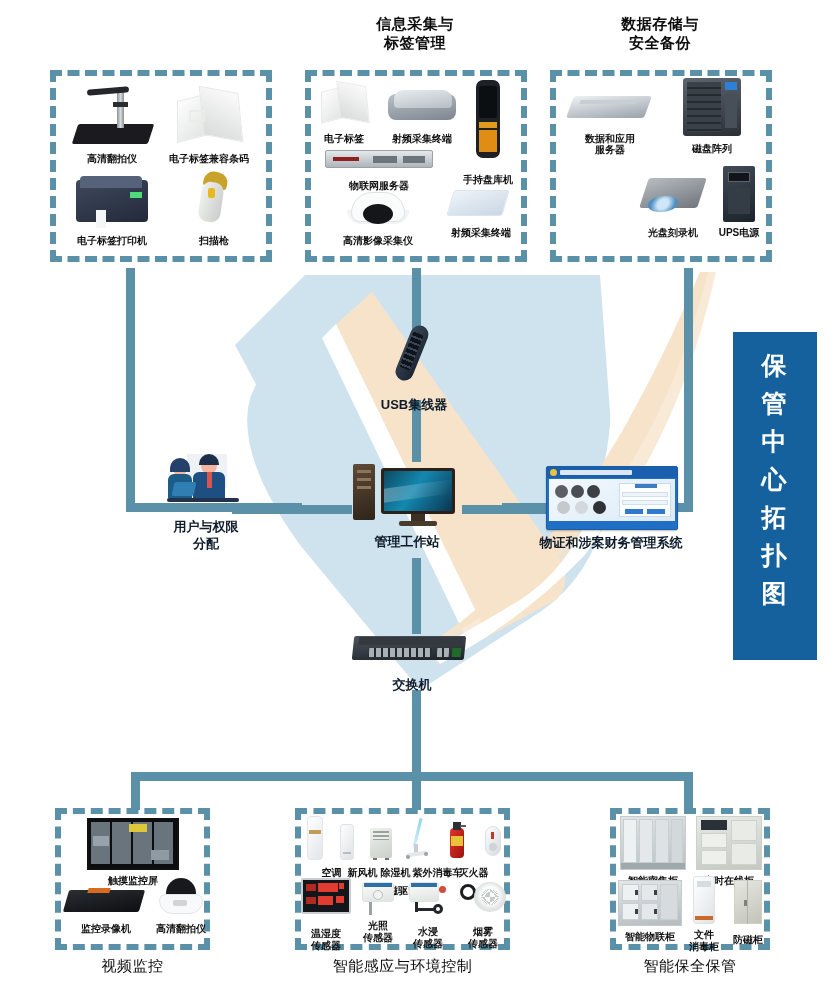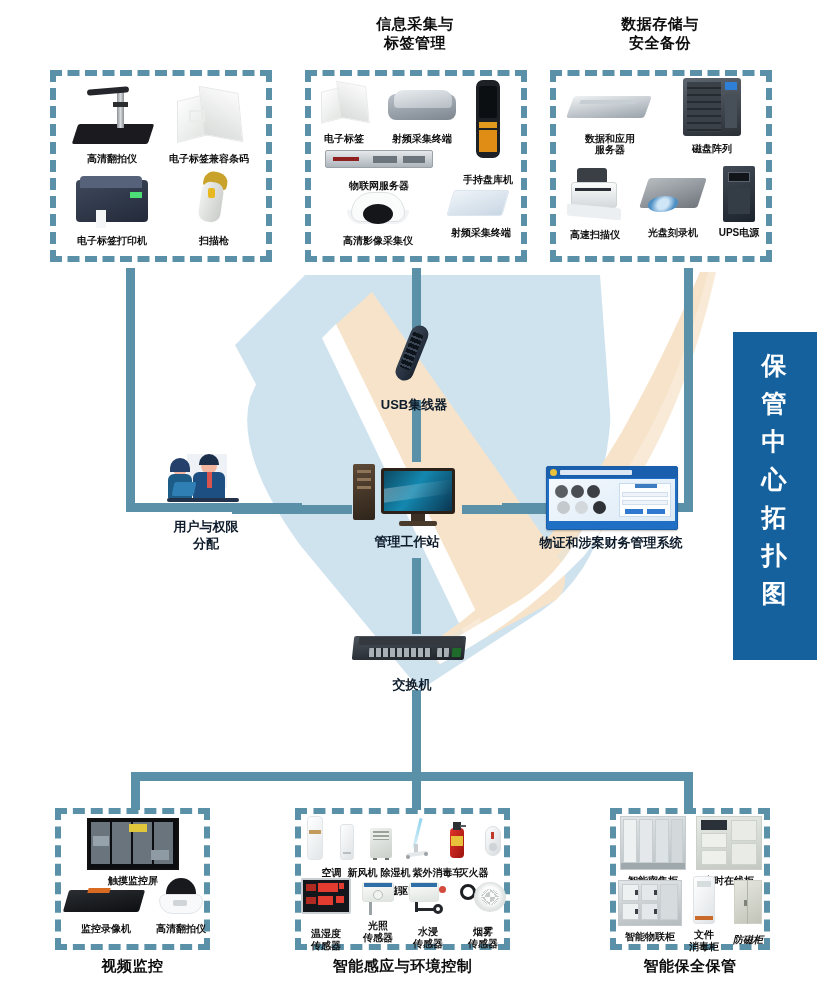--- a/index.html
+++ b/index.html
@@ -37,21 +37,21 @@
     text-align:center;
     font-weight:bold;
     font-size:15px;
     line-height:19px;
     color:#0d0d0d;
     letter-spacing:0.5px;
   }
   .group-caption{
     position:absolute;
     text-align:center;
-    font-weight:bold;
+    font-weight:normal;
     font-size:15px;
     color:#0d0d0d;
     letter-spacing:0.5px;
   }
 
   
   .device{
     position:absolute;
     text-align:center;
   }
@@ -269,29 +269,20 @@
   <div class="device" style="left:660px;top:76px;width:104px;">
     <span class="art dev-art" style="width:66px;height:62px;">
       <span class="bx" style="left:4px;top:2px;width:58px;height:58px;background:linear-gradient(170deg,#5c646d,#2b3037);border-radius:3px;"></span>
       <span class="bx" style="left:8px;top:6px;width:34px;height:50px;background:repeating-linear-gradient(180deg,#3a4149 0 5px,#262b31 5px 7px);"></span>
       <span class="bx" style="left:46px;top:6px;width:12px;height:8px;background:#2e7fd6;"></span>
       <span class="bx" style="left:46px;top:18px;width:12px;height:34px;background:#474f58;"></span>
     </span>
     <span class="dev-label">磁盘阵列</span>
   </div>
 
-  <div class="device" style="left:556px;top:168px;width:78px;">
-    <span class="art dev-art" style="width:56px;height:56px;">
-      <span class="bx" style="left:10px;top:0;width:30px;height:16px;background:#3a3f45;border-radius:3px 3px 0 0;"></span>
-      <span class="bx" style="left:4px;top:14px;width:46px;height:26px;background:linear-gradient(180deg,#fbfcfc,#d5d9dc);border-radius:3px;border:1px solid #cfd4d7;"></span>
-      <span class="bx" style="left:0;top:38px;width:54px;height:12px;background:#eceff1;border-radius:2px;transform:skewY(5deg);"></span>
-      <span class="bx" style="left:8px;top:20px;width:36px;height:3px;background:#2b3036;"></span>
-    </span>
-    <span class="dev-label">高速扫描仪</span>
-  </div>
 
   <div class="device" style="left:632px;top:172px;width:82px;">
     <span class="art dev-art" style="width:62px;height:50px;">
       <span class="bx" style="left:2px;top:6px;width:58px;height:30px;background:linear-gradient(160deg,#b7bcc1,#70767c);transform:skewX(-18deg);border-radius:3px;"></span>
       <span class="bx" style="left:6px;top:24px;width:30px;height:16px;background:radial-gradient(circle,#cfe6f7 30%,#4e8fc4 70%);border-radius:50%;transform:skewX(-18deg);"></span>
     </span>
     <span class="dev-label">光盘刻录机</span>
   </div>
 
   <div class="device" style="left:706px;top:166px;width:66px;">
@@ -569,21 +560,21 @@
   <div class="device" style="left:683px;top:876px;width:42px;">
     <span class="art dev-art" style="width:26px;height:48px;">
       <span class="bx" style="left:2px;top:0;width:22px;height:48px;background:linear-gradient(120deg,#ffffff,#dfe3e6);border:1px solid #dfe3e6;border-radius:3px;"></span>
       <span class="bx" style="left:6px;top:5px;width:14px;height:6px;background:#d7dcdf;"></span>
       <span class="bx" style="left:4px;top:40px;width:18px;height:4px;background:#c96a2a;"></span>
     </span>
     <span class="dev-label">文件</span>
     <span class="dev-label">消毒柜</span>
   </div>
 
-  <div class="device" style="left:726px;top:880px;width:44px;font-style:italic;">
+  <div class="device" style="left:726px;top:880px;width:44px;">
     <span class="art dev-art" style="width:32px;height:44px;">
       <span class="bx" style="left:2px;top:0;width:28px;height:44px;background:linear-gradient(150deg,#e6e7df,#c2c4b9);border:1px solid #cfd1c6;"></span>
       <span class="bx" style="left:15px;top:0;width:1px;height:44px;background:#b1b4a9;"></span>
       <span class="bx" style="left:12px;top:20px;width:3px;height:6px;background:#7e8278;"></span>
     </span>
     <span class="dev-label" style="margin-top:6px;">防磁柜</span>
   </div>
 
   <div class="group-caption" style="left:610px;top:957px;width:160px;">智能保全保管</div>
 

